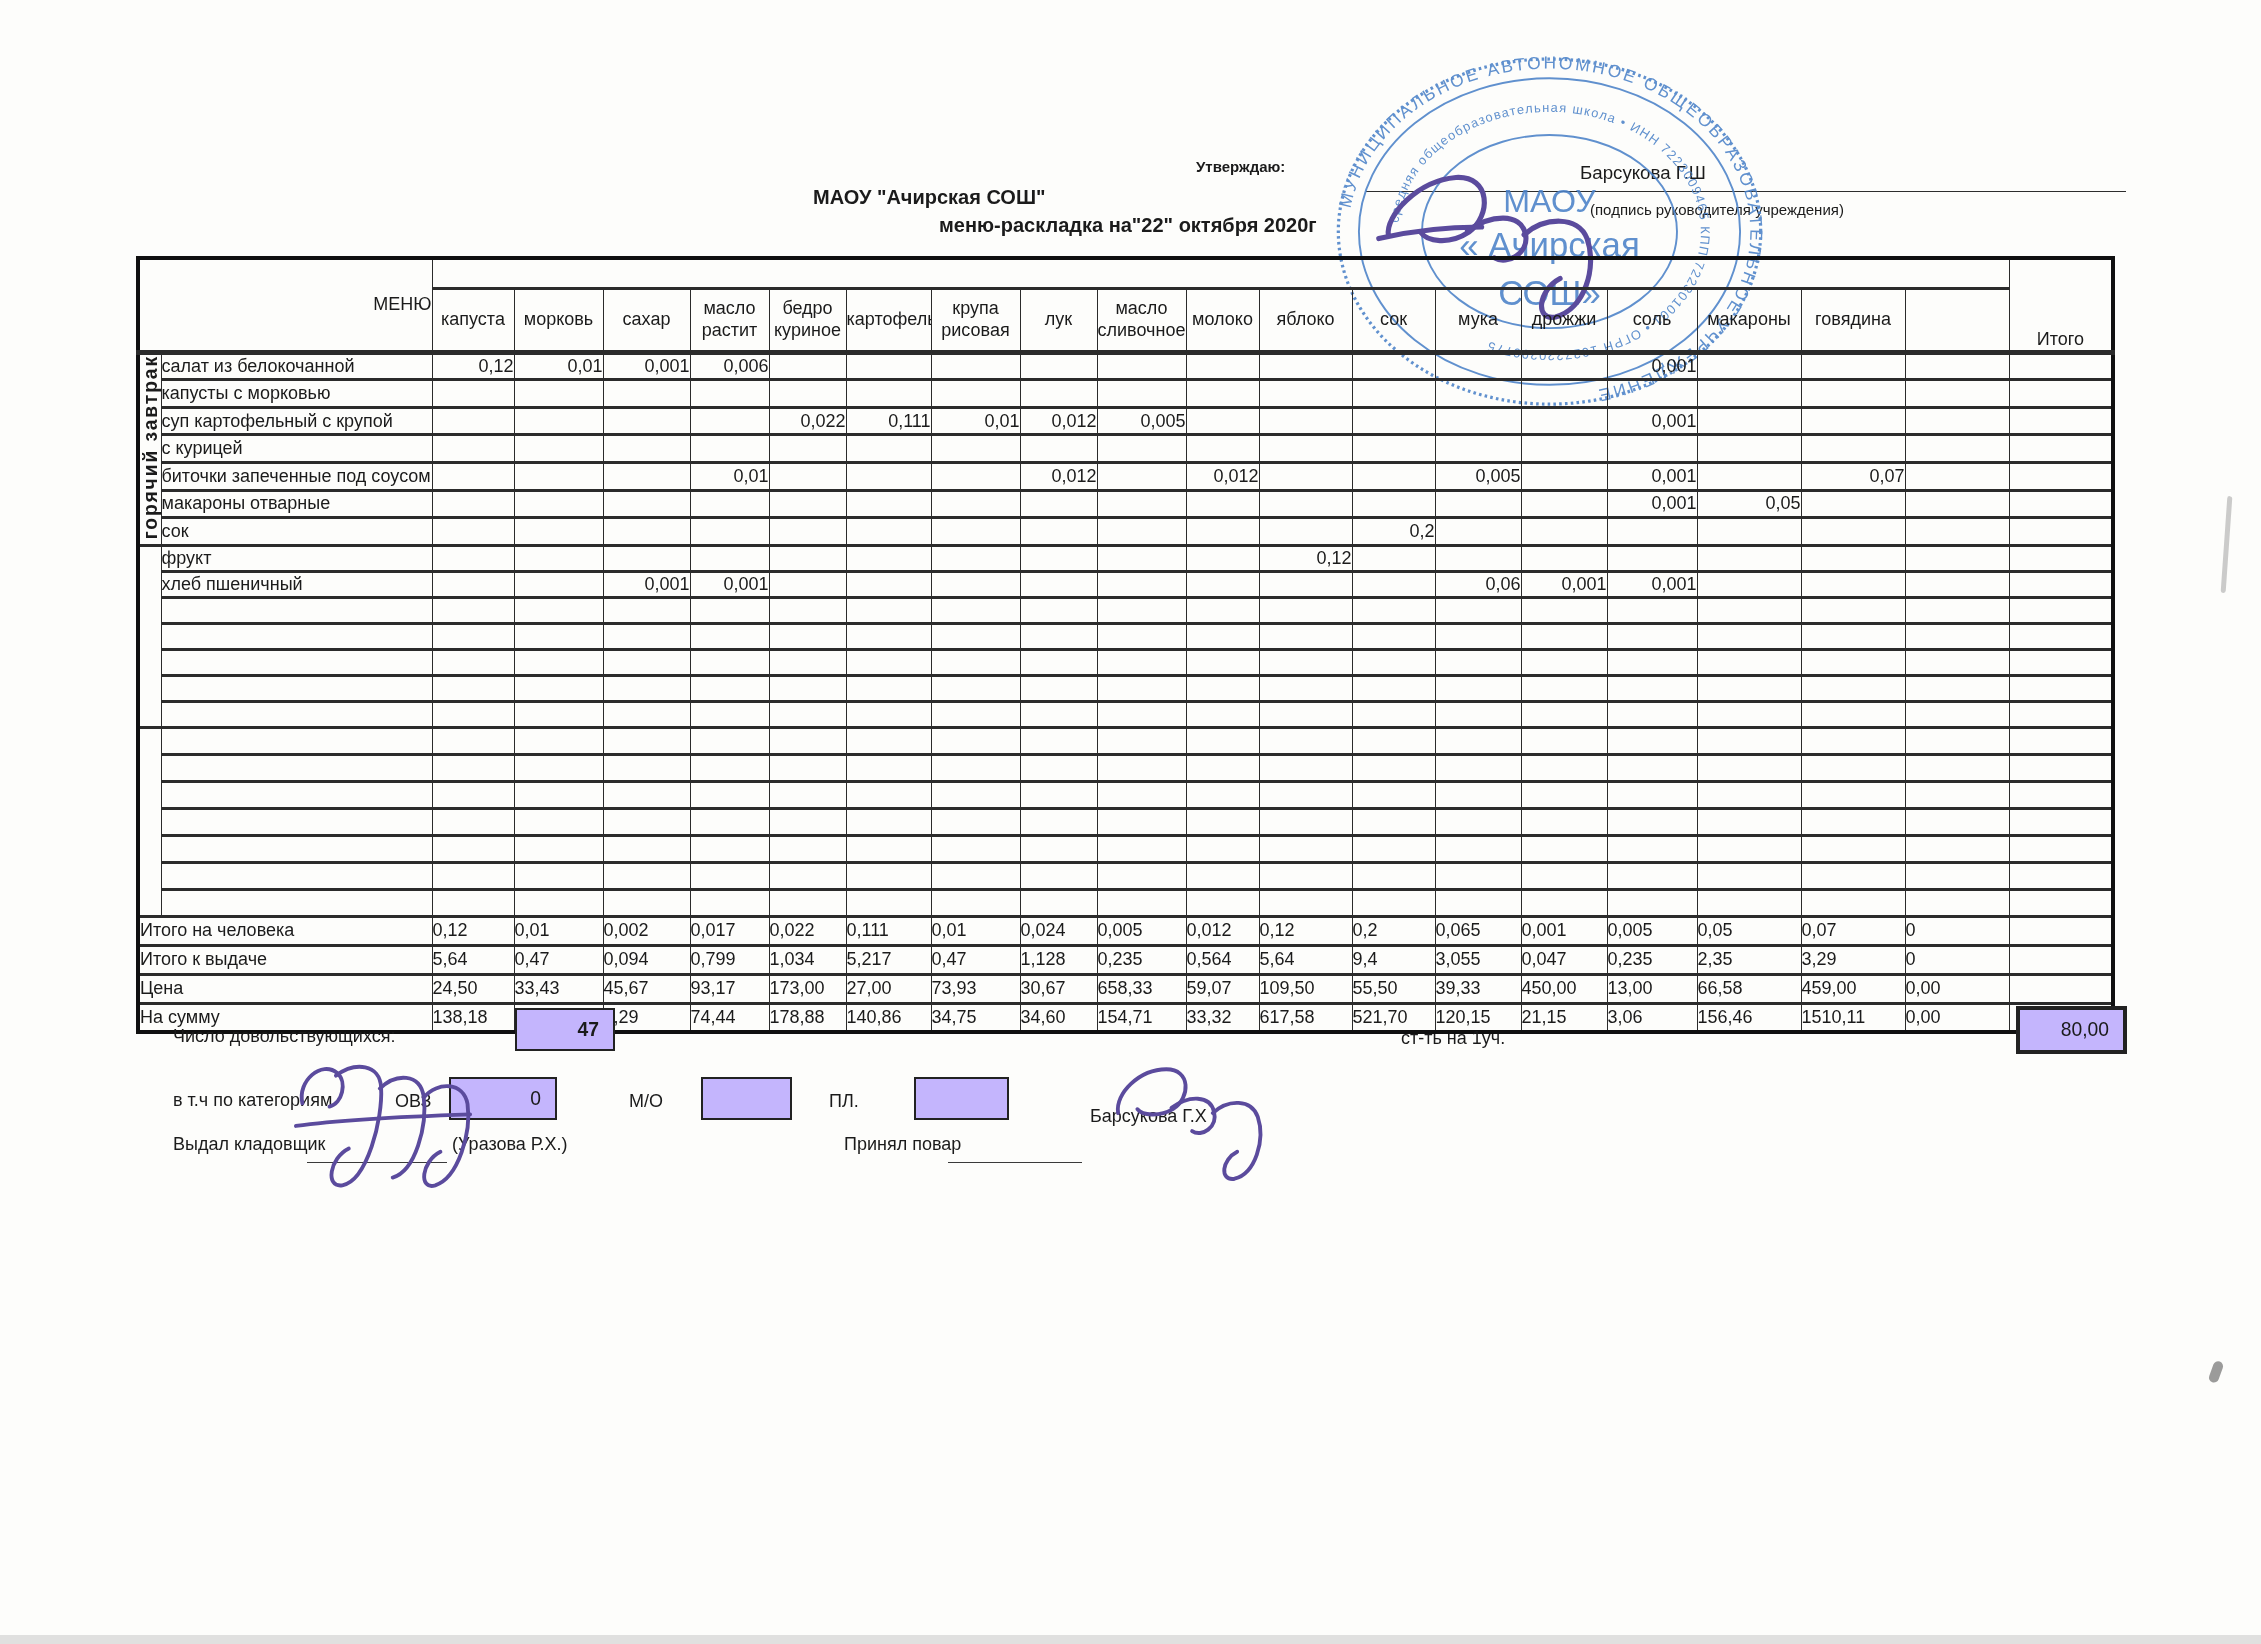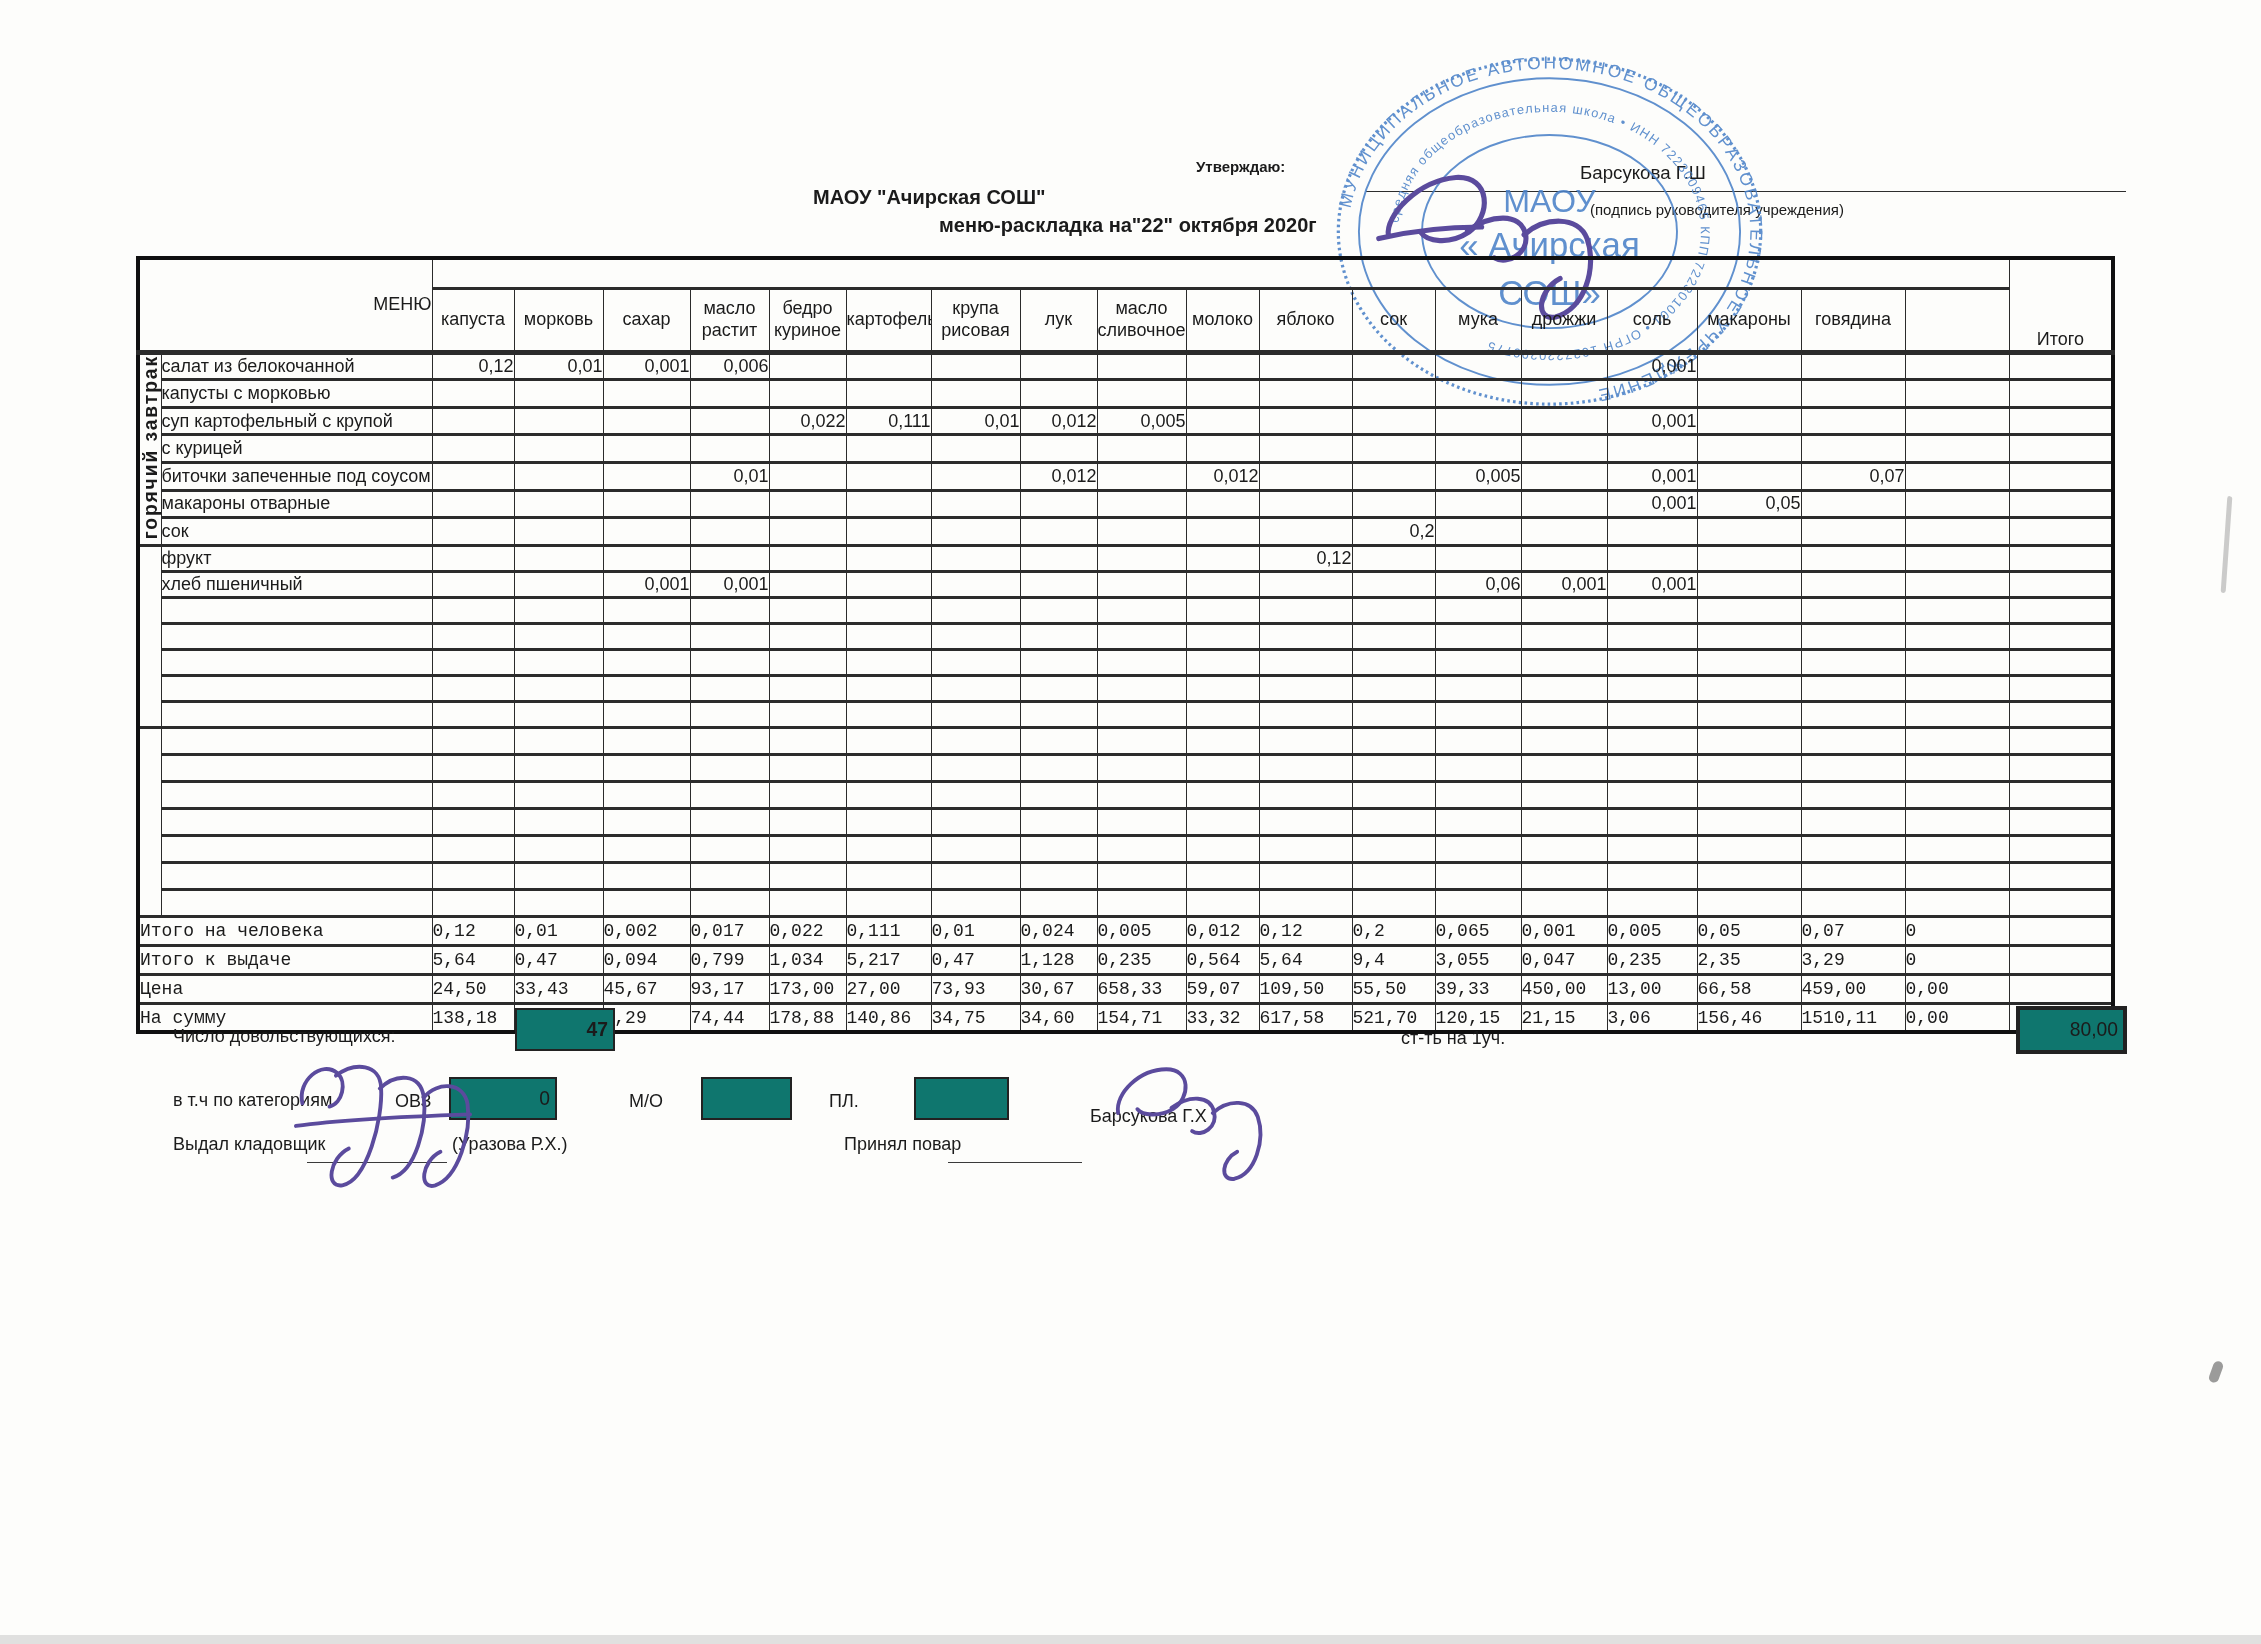--- a/index.html
+++ b/index.html
@@ -19,35 +19,35 @@
   #menu-table{position:absolute;left:136px;top:256px;width:1976px;
               border-collapse:collapse;table-layout:fixed;border:4.5px solid #101010;}
   #menu-table td,#menu-table th{border:1.3px solid #2b2b2b;border-top-width:3.2px;border-bottom-width:3.2px;
               font-size:18px;font-weight:normal;overflow:hidden;padding:0;}
   #menu-table thead th{border-bottom-width:5.2px;}
   th.strip{border-bottom-width:1.9px !important;}
   tr.hd1{height:30px;} tr.hd2{height:64px;}
   th.menu-h{font-size:20.6px;font-weight:bold;text-align:right;vertical-align:middle;}
   th.col-h{text-align:center;vertical-align:middle;line-height:1.18;padding:0 2.6px;}
   th.total-h{font-weight:bold;text-align:center;vertical-align:bottom;padding-bottom:9px;}
-  tr.rA{height:26.4px;} tr.rB{height:26px;} tr.rC{height:27px;} tr.rS{height:29px;font-family:Liberation Mono, monospace;}
+  tr.rA{height:26.4px;} tr.rB{height:26px;} tr.rC{height:27px;} tr.rS{height:29px;}
   tr.sec-top td{border-top-width:5.2px;}
   td.vcell{vertical-align:middle;text-align:center;}
   td.vcell span{writing-mode:vertical-rl;transform:rotate(180deg);
                 font-weight:bold;font-size:19.3px;letter-spacing:1.9px;white-space:nowrap;}
   td.name-cell{text-align:left;padding:0 5.2px;white-space:nowrap;vertical-align:middle;}
   td.val-cell{text-align:right;padding:0 3.2px;vertical-align:middle;}
   td.total-cell{text-align:right;padding:0 3.9px;vertical-align:middle;}
   td.sum-name{font-weight:bold;text-align:left;padding:0 5.2px;font-size:18.7px;vertical-align:middle;}
   td.sum-val{text-align:left;padding:0 0 0 5.2px;vertical-align:middle;}
 
   
   .f-label{font-size:18px;}
-  .box{position:absolute;border:2.6px solid #222;background:#0f766e;
-       font-size:19.3px;text-align:center;padding:0 5px;box-sizing:border-box;
+  .box{position:absolute;border:2.6px solid #222;background:#c4b5fd;
+       font-size:19.3px;text-align:center;padding:0 14px;box-sizing:border-box;
        display:flex;align-items:center;justify-content:flex-end;}
   .box-bold{font-weight:bold;}
   .box-heavy{border-width:4.5px;}
   .u-line{position:absolute;height:0;border-bottom:1.9px solid #3a3a3a;}
 
   
   .stamp-svg{position:absolute;left:1327px;top:50px;opacity:.88;}
   .sig-svg{position:absolute;}
 
   

